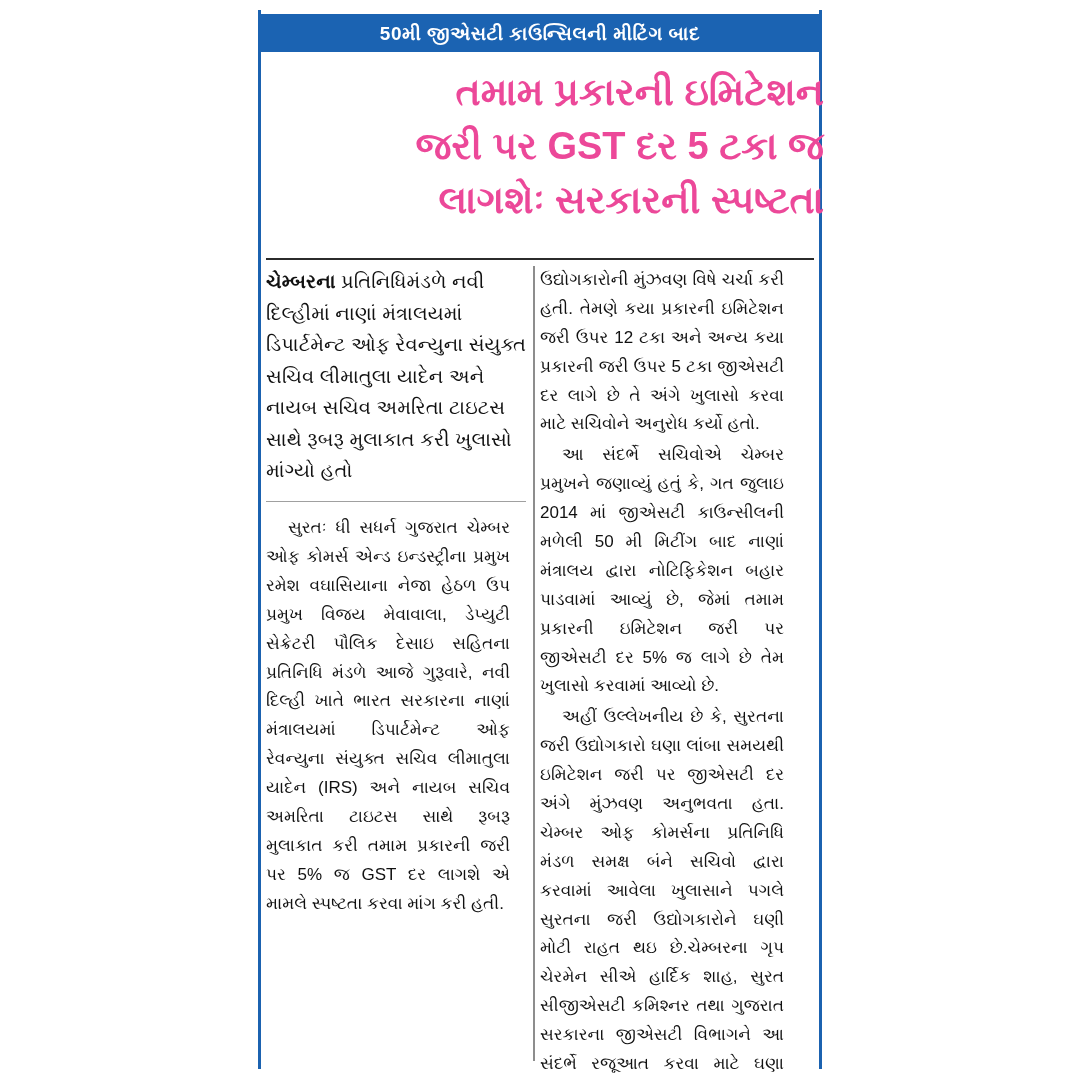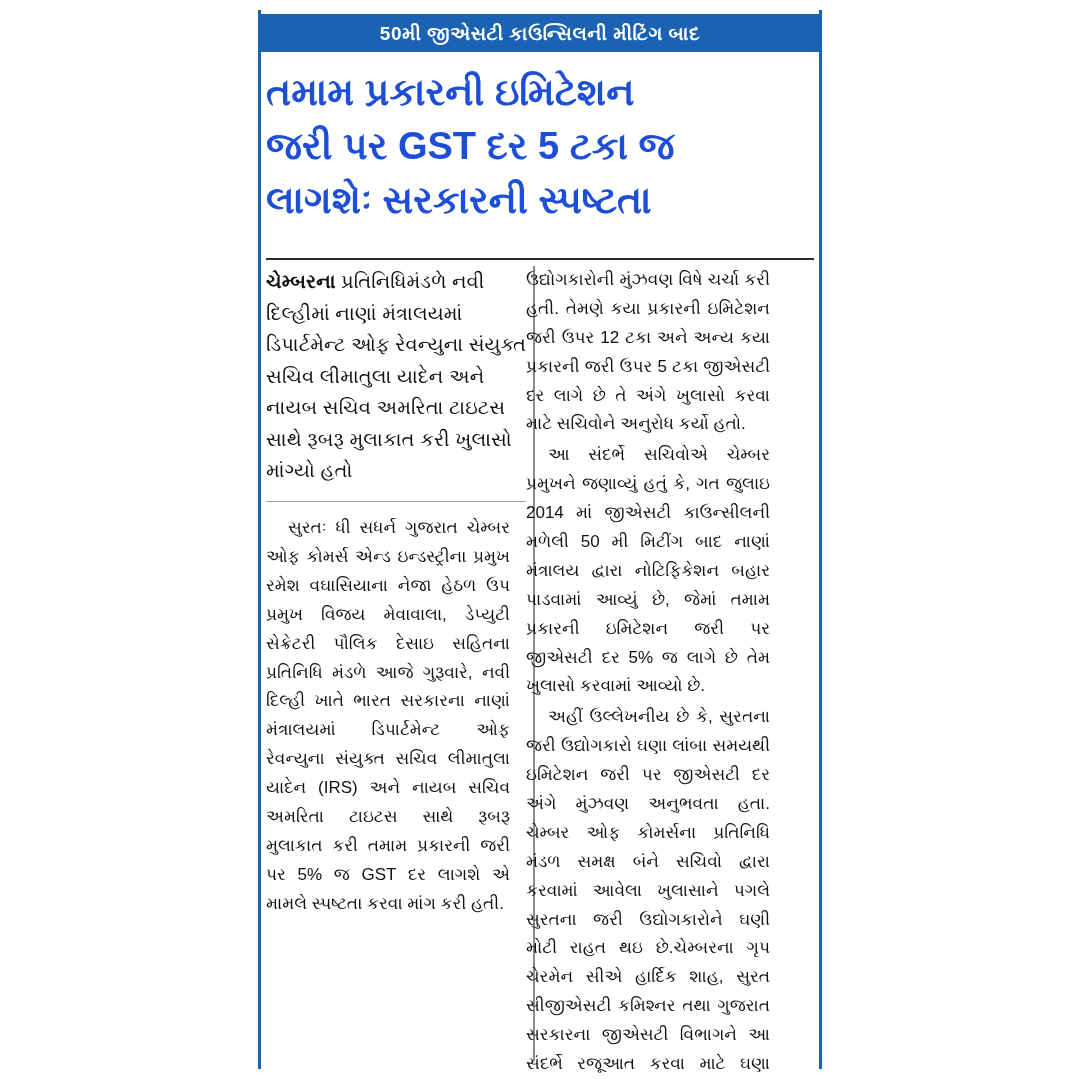--- a/index.html
+++ b/index.html
@@ -48,25 +48,25 @@
   .kicker-text {
     font-size: 19px;
     font-weight: bold;
     letter-spacing: 0.5px;
     line-height: 1;
     white-space: nowrap;
   }
   
   .headline {
     position: absolute;
-    left: 266px;
+    left: 276px;
     top: 66px;
     width: 548px;
-    text-align: left;
-    color: #1d4ed8;
+    text-align: right;
+    color: #ec4899;
   }
   .headline-line {
     font-size: 38px;
     font-weight: bold;
     line-height: 1.42;
     white-space: nowrap;
   }
   
   .hr-under-head {
     position: absolute;
@@ -77,20 +77,21 @@
     background: #2b2b2b;
   }
   
   .columns {
     position: absolute;
     left: 266px;
     top: 266px;
     width: 548px;
     height: 797px;
     display: flex;
+    gap: 14px;
   }
   .col {
     width: 260px;
     position: relative;
   }
   .col-divider {
     position: absolute;
     left: 533px;
     top: 266px;
     width: 2px;

